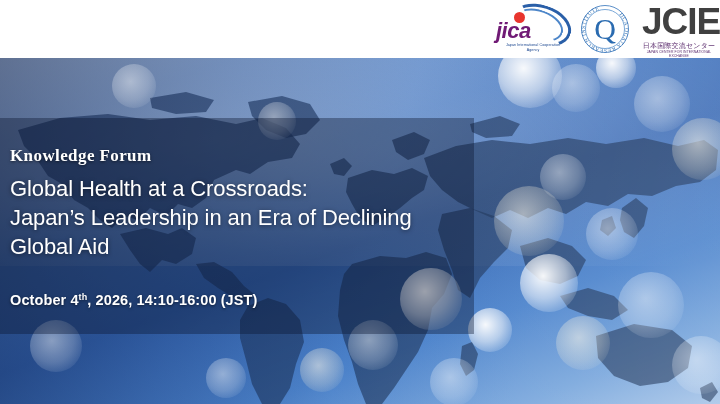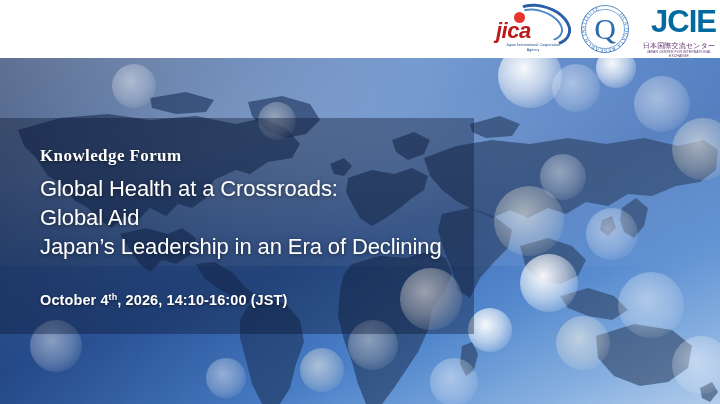--- a/index.html
+++ b/index.html
@@ -70,21 +70,21 @@
     background: #e8352e;
   }
   .jica-word {
     position: absolute;
     left: 0px; top: 16px;
     font-family: "Liberation Sans", sans-serif;
     font-weight: bold;
     font-style: italic;
     font-size: 22px;
     letter-spacing: -0.5px;
-    color: #b91c1c;
+    color: #701a75;
     line-height: 22px;
   }
   .jica-sub {
     position: absolute;
     left: 4px; top: 39px;
     width: 66px;
     font-size: 3.6px;
     line-height: 4.6px;
     color: #14418c;
     text-align: center;
@@ -138,27 +138,27 @@
   
   .jcie-logo {
     position: relative;
     width: 74px;
     height: 52px;
   }
   .jcie-word {
     position: absolute;
     left: 0; top: 1px;
     width: 74px;
-    text-align: right;
+    text-align: left;
     font-family: "Liberation Sans", sans-serif;
     font-weight: bold;
-    font-size: 31px;
+    font-size: 37px;
     line-height: 33px;
     letter-spacing: -1px;
-    color: #0369a1;
+    color: #404040;
   }
   .jcie-jp {
     position: absolute;
     left: 0; top: 37px;
     width: 74px;
     text-align: center;
     font-size: 7px;
     line-height: 9px;
     color: #5c2d6e;
     letter-spacing: 0.2px;
@@ -260,21 +260,21 @@
     z-index: 20;
   }
 
   .text-block {
     position: absolute;
     left: 0;
     top: 118px;
     width: 474px;
     height: 216px;
     z-index: 25;
-    padding: 0 0 0 40px;
+    padding: 0 0 0 10px;
     box-sizing: border-box;
     color: #ffffff;
   }
 
   .kicker {
     font-family: "Liberation Serif", serif;
     font-weight: bold;
     font-size: 17px;
     line-height: 20px;
     letter-spacing: 0.4px;
@@ -393,22 +393,22 @@
     <div class="bokeh dim" style="left:112px; top:6px;  width:44px; height:44px;"></div>
     <div class="bokeh dim" style="left:258px; top:44px; width:38px; height:38px;"></div>
   </div>
 
   <div class="text-panel"></div>
 
   <div class="text-block">
     <div class="kicker">Knowledge Forum</div>
     <div class="title">
       <span class="ln">Global Health at a Crossroads:</span>
+      <span class="ln">Japan’s Leadership in an Era of Declining</span>
       <span class="ln">Global Aid</span>
-      <span class="ln">Japan’s Leadership in an Era of Declining</span>
     </div>
     <div class="datetime"><span>October 4</span><sup>th</sup><span>, 2026, 14:10-16:00 (JST)</span></div>
   </div>
 
   <div class="logo-band">
     <div class="logo-row">
 
       <div class="jica-logo">
         <div class="jica-swoosh"></div>
         <div class="jica-swoosh2"></div>

